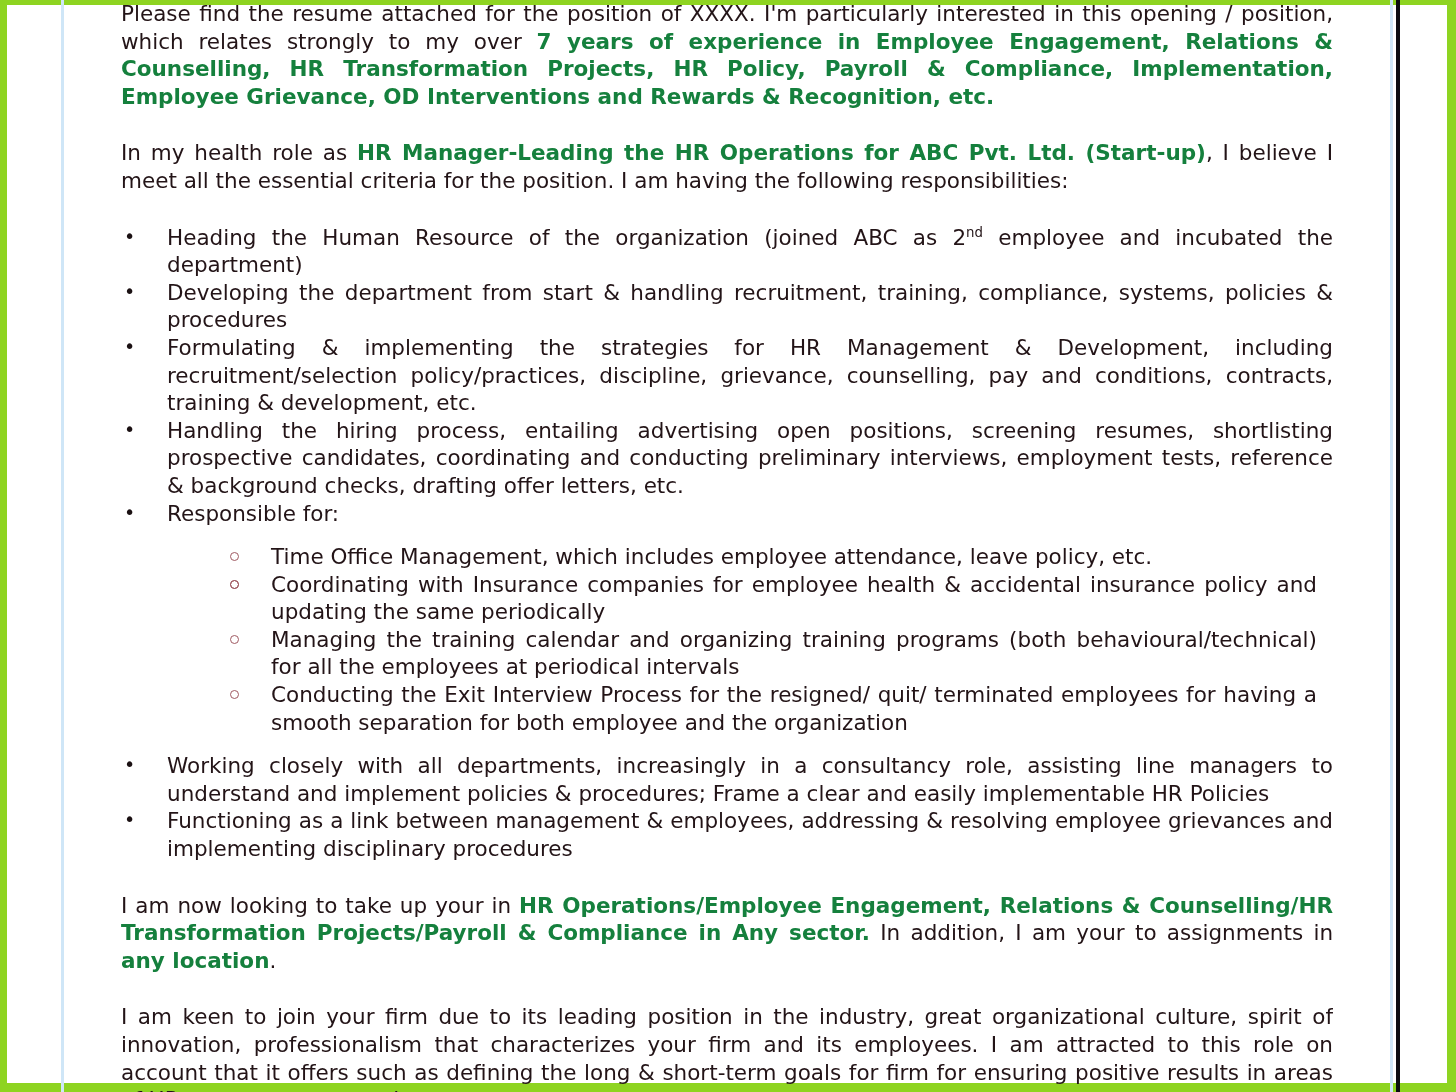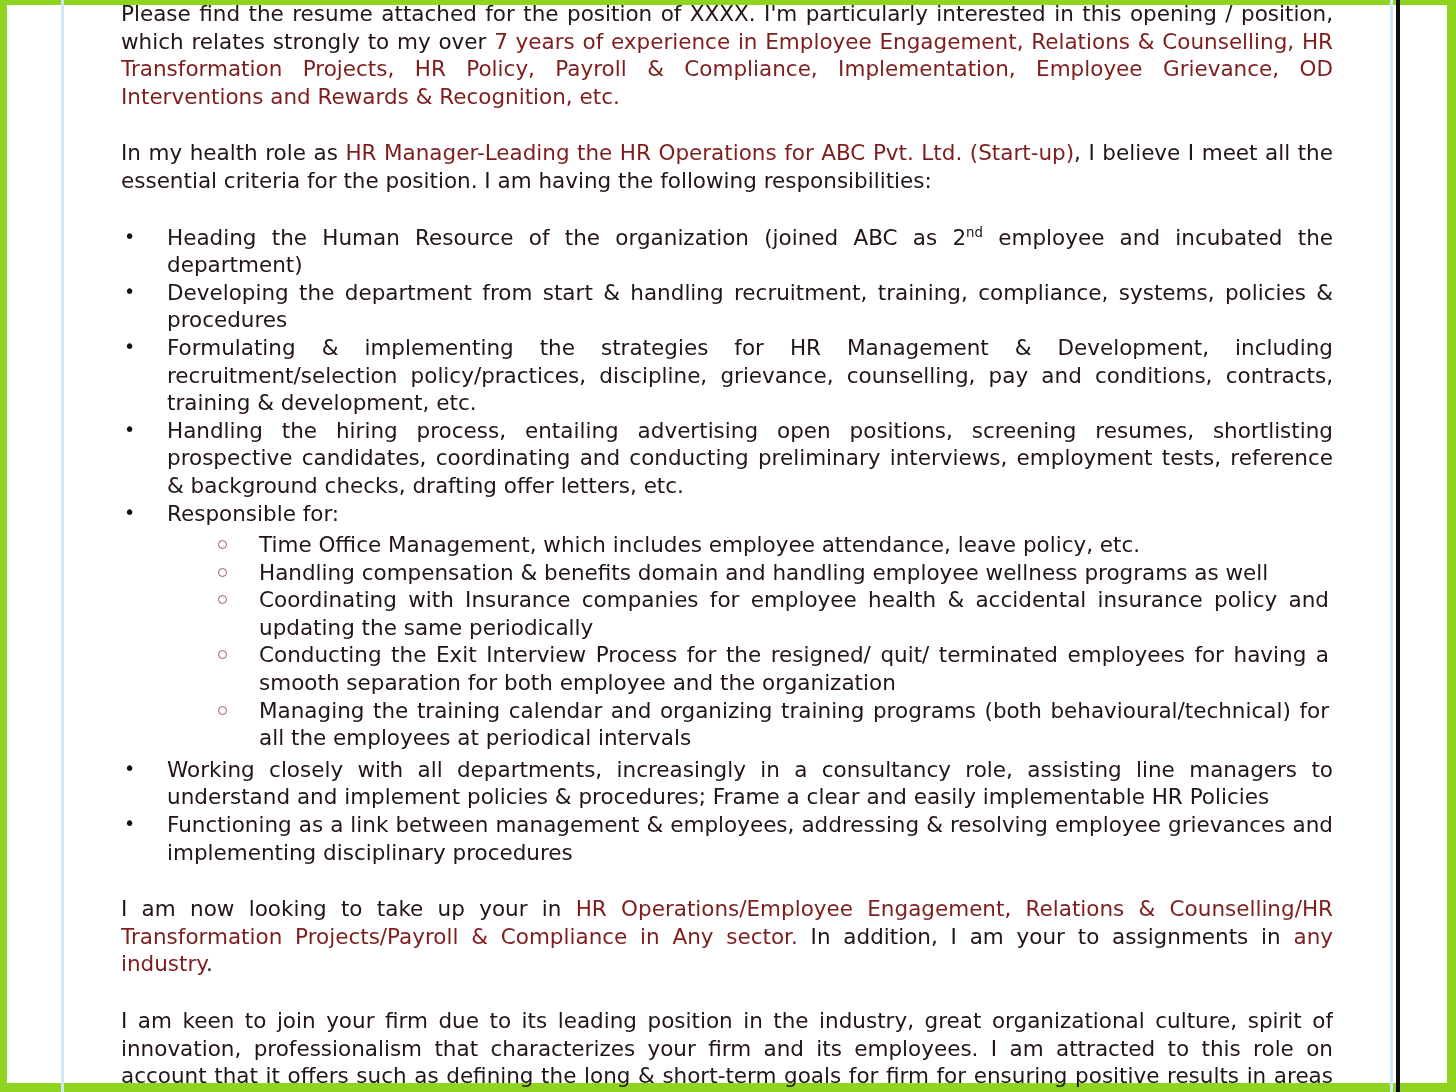--- a/index.html
+++ b/index.html
@@ -64,21 +64,21 @@
     line-height: 27.6px;
     text-align: justify;
     text-justify: inter-word;
   }
 
   #doc p {
     margin: 0;
     text-align: justify;
   }
 
-  .bold { font-weight: normal; color: #7f1d1d; }
+  .bold { font-weight: bold; color: #15803d; }
 
   sup {
     font-size: 0.62em;
     vertical-align: super;
     line-height: 0;
   }
   .gap-md { height: 29px; }
 
   
   ul.lvl1 {
@@ -95,21 +95,21 @@
   ul.lvl1 > li > .marker {
     position: absolute;
     left: 3px;
     top: -1px;
     font-size: 19px;
     line-height: 27.6px;
     color: #1a1012;
   }
 
   ul.lvl2 {
-    margin: 4px;
+    margin: 16px;
     padding: 0;
     list-style: none;
   }
   ul.lvl2 > li {
     position: relative;
     padding-left: 44px;
     margin: 0;
     text-align: justify;
   }
   ul.lvl2 > li > .marker-o {
@@ -173,47 +173,47 @@
 
       <li>
         <span class="marker">•</span><span>Responsible for:</span>
 
         <div class="sub-wrap">
           <ul class="lvl2">
             <li>
               <span class="marker-o"></span><span>Time Office Management, which includes employee attendance, leave policy, etc.</span>
             </li>
             <li>
-              <span class="marker-o"></span><span>Handling compensation &amp; benefits domain and handling employee wellness programs as well</span>
+              <span class="marker-o"></span>
             </li>
             <li>
               <span class="marker-o"></span><span>Coordinating with Insurance companies for employee health &amp; accidental insurance policy and updating the same periodically</span>
             </li>
             <li>
+              <span class="marker-o"></span><span>Managing the training calendar and organizing training programs (both behavioural/technical) for all the employees at periodical intervals</span>
+            </li>
+            <li>
               <span class="marker-o"></span><span>Conducting the Exit Interview Process for the resigned/ quit/ terminated employees for having a smooth separation for both employee and the organization</span>
-            </li>
-            <li>
-              <span class="marker-o"></span><span>Managing the training calendar and organizing training programs (both behavioural/technical) for all the employees at periodical intervals</span>
             </li>
           </ul>
         </div>
       </li>
 
       <li>
         <span class="marker">•</span><span>Working closely with all departments, increasingly in a consultancy role, assisting line managers to understand and implement policies &amp; procedures; Frame a clear and easily implementable HR Policies</span>
       </li>
 
       <li>
         <span class="marker">•</span><span>Functioning as a link between management &amp; employees, addressing &amp; resolving employee grievances and implementing disciplinary procedures</span>
       </li>
 
     </ul>
 
     <div class="gap-md"></div>
 
-    <p><span>I am now looking to take up your in </span><span class="bold">HR Operations/Employee Engagement, Relations &amp; Counselling/HR Transformation Projects/Payroll &amp; Compliance in Any sector.</span><span> In addition, I am your to assignments in </span><span class="bold">any industry</span><span>.</span></p>
+    <p><span>I am now looking to take up your in </span><span class="bold">HR Operations/Employee Engagement, Relations &amp; Counselling/HR Transformation Projects/Payroll &amp; Compliance in Any sector.</span><span> In addition, I am your to assignments in </span><span class="bold">any location</span><span>.</span></p>
 
     <div class="gap-md"></div>
 
     <p class="last-line-clip"><span>I am keen to join your firm due to its leading position in the industry, great organizational culture, spirit of innovation, professionalism that characterizes your firm and its employees. I am attracted to this role on account that it offers such as defining the long &amp; short-term goals for firm for ensuring positive results in areas of HR management practices.</span></p>
 
   </div>
 </div>
 
 </body></html>

